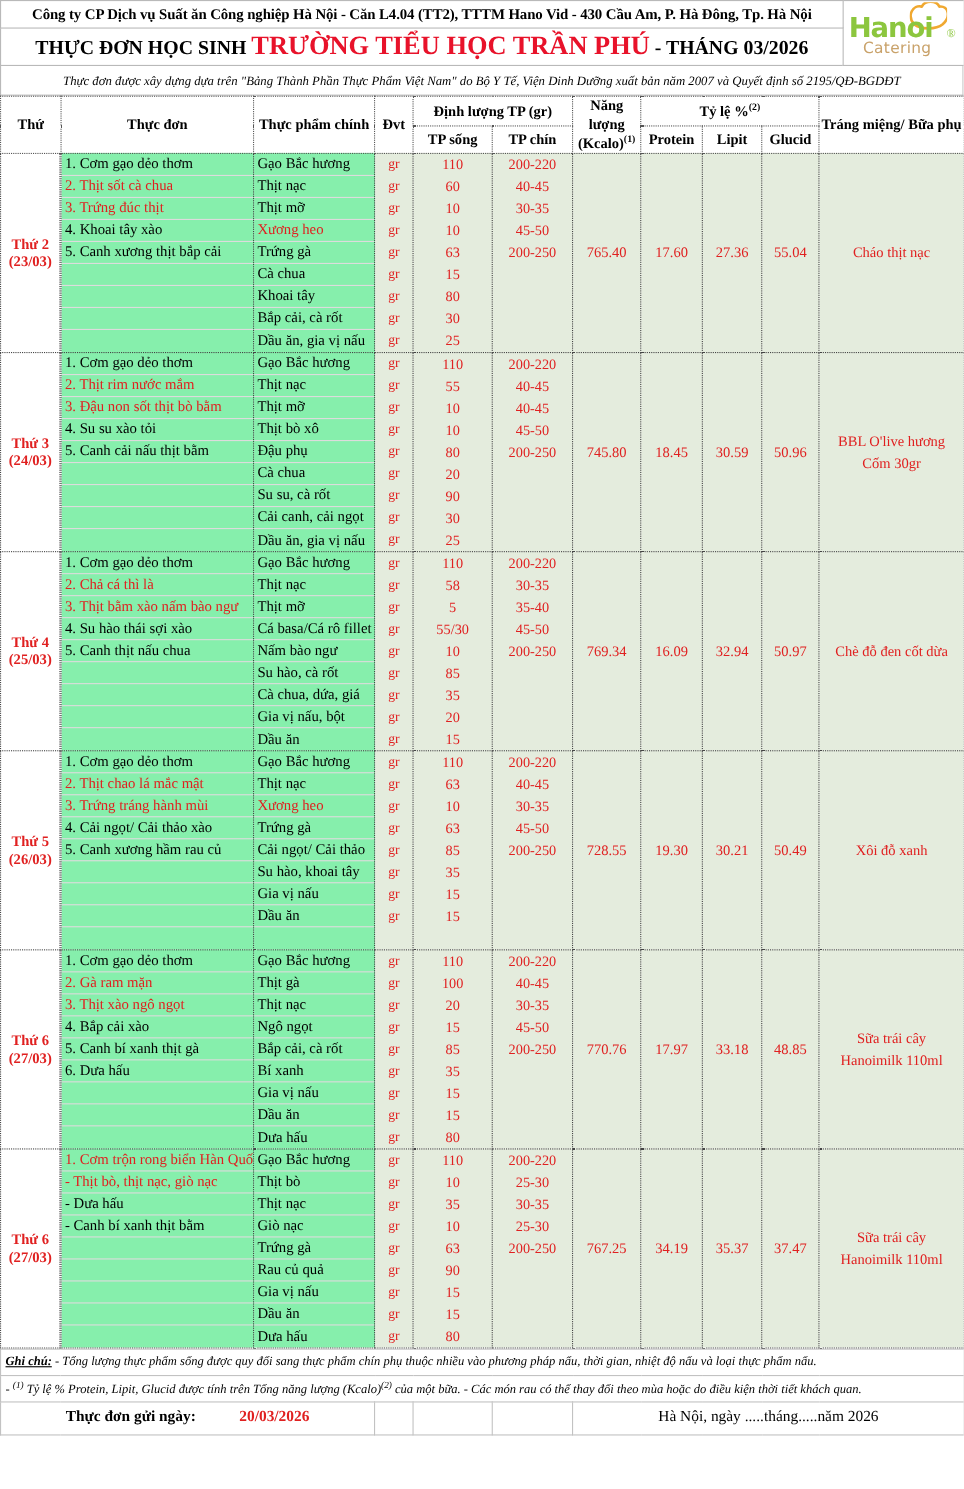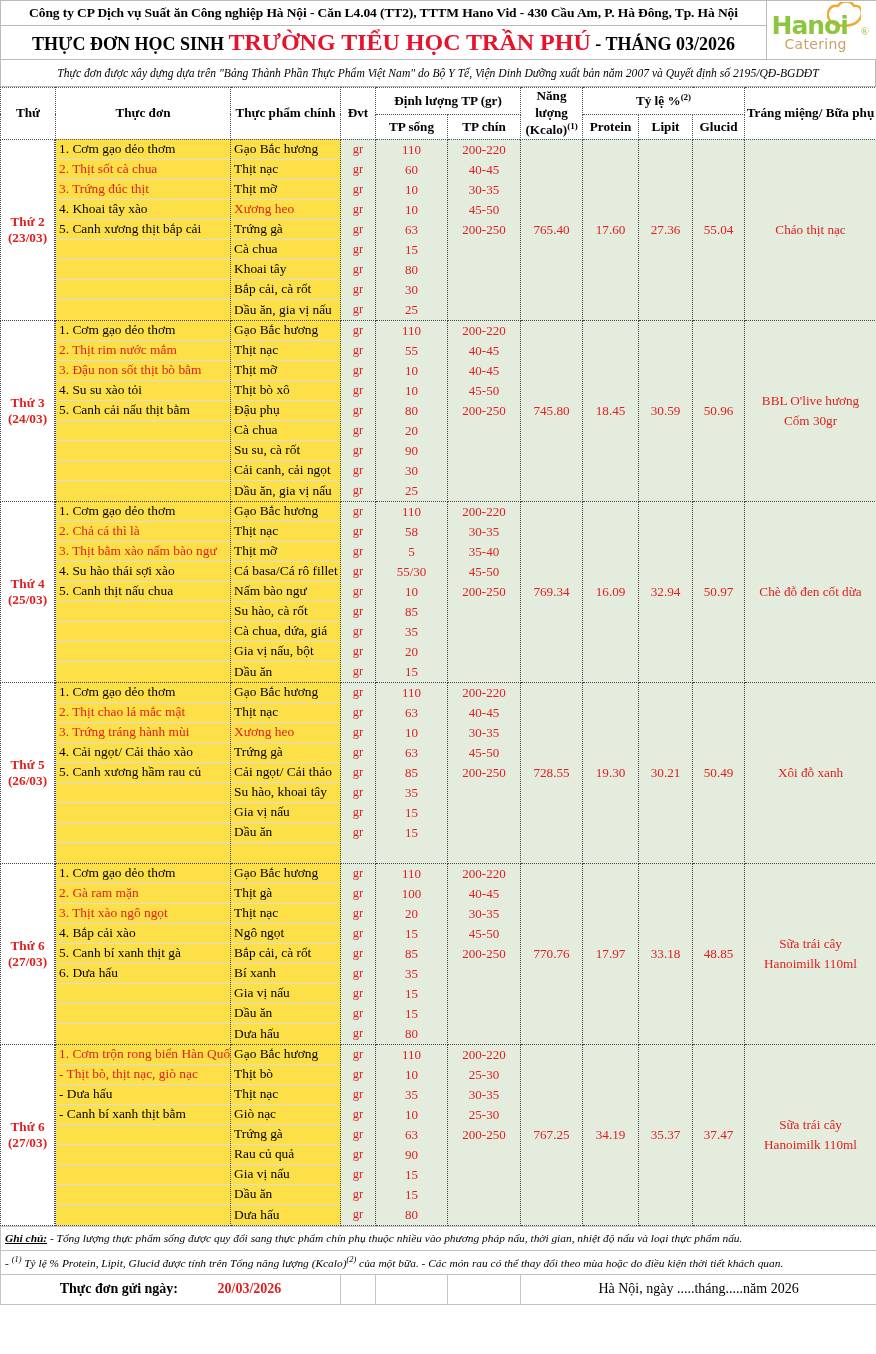--- a/index.html
+++ b/index.html
@@ -61,21 +61,21 @@
   }
   .th-cell .sup { font-size:9px; vertical-align:super; font-weight:bold; }
 
   td.c-thu { border:1px dotted #444; background:#fff; text-align:center; vertical-align:middle; }
   td.c-thu .d1 { display:block; font-size:13.3px; font-weight:bold; color:#e02020; }
   td.c-thu .d2 { display:block; font-size:13.3px; font-weight:bold; color:#e02020; }
 
   td.c-gutter { border-left:1px dotted #444; border-right:1px dotted #444; background:#fff; }
 
   td.c-menu, td.c-food {
-    border:1px dotted #444; background:#fde047; vertical-align:top;
+    border:1px dotted #444; background:#86efac; vertical-align:top;
   }
   .rowline { height:20px; border-bottom:1px solid #dcdcdc; display:flex; align-items:center;
              padding:0 3px; font-size:13.4px; white-space:nowrap; overflow:hidden; }
   .rowline.last { border-bottom:none;text-align:center; }
   .red { color:#e02020;text-align:right; }
   .blk { color:#000; }
 
   td.c-dvt, td.c-raw, td.c-cooked {
     border:1px dotted #444; background:#e4ecdd; vertical-align:top;
   }

